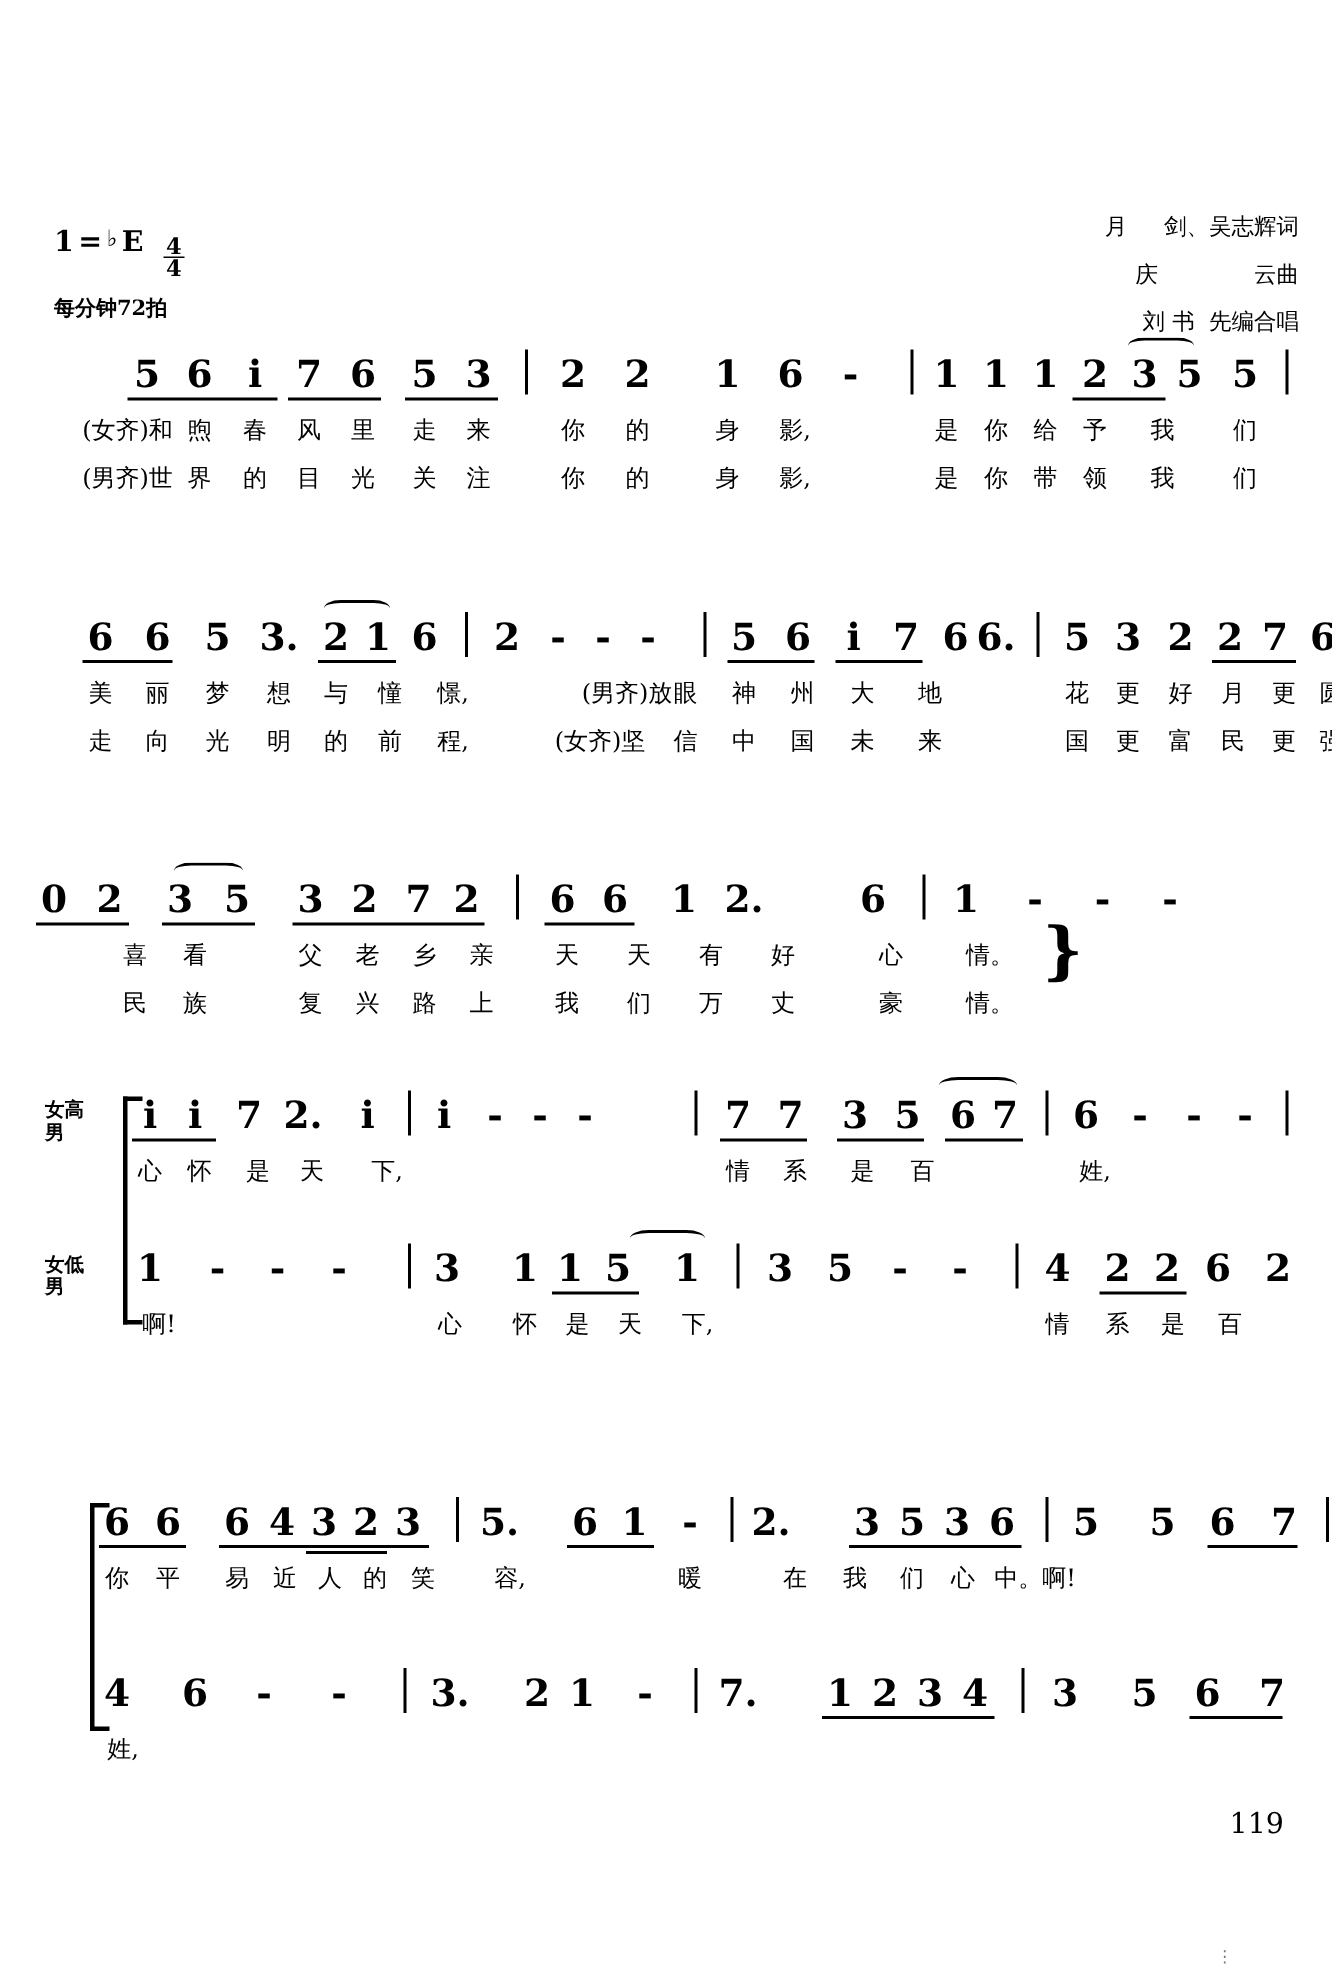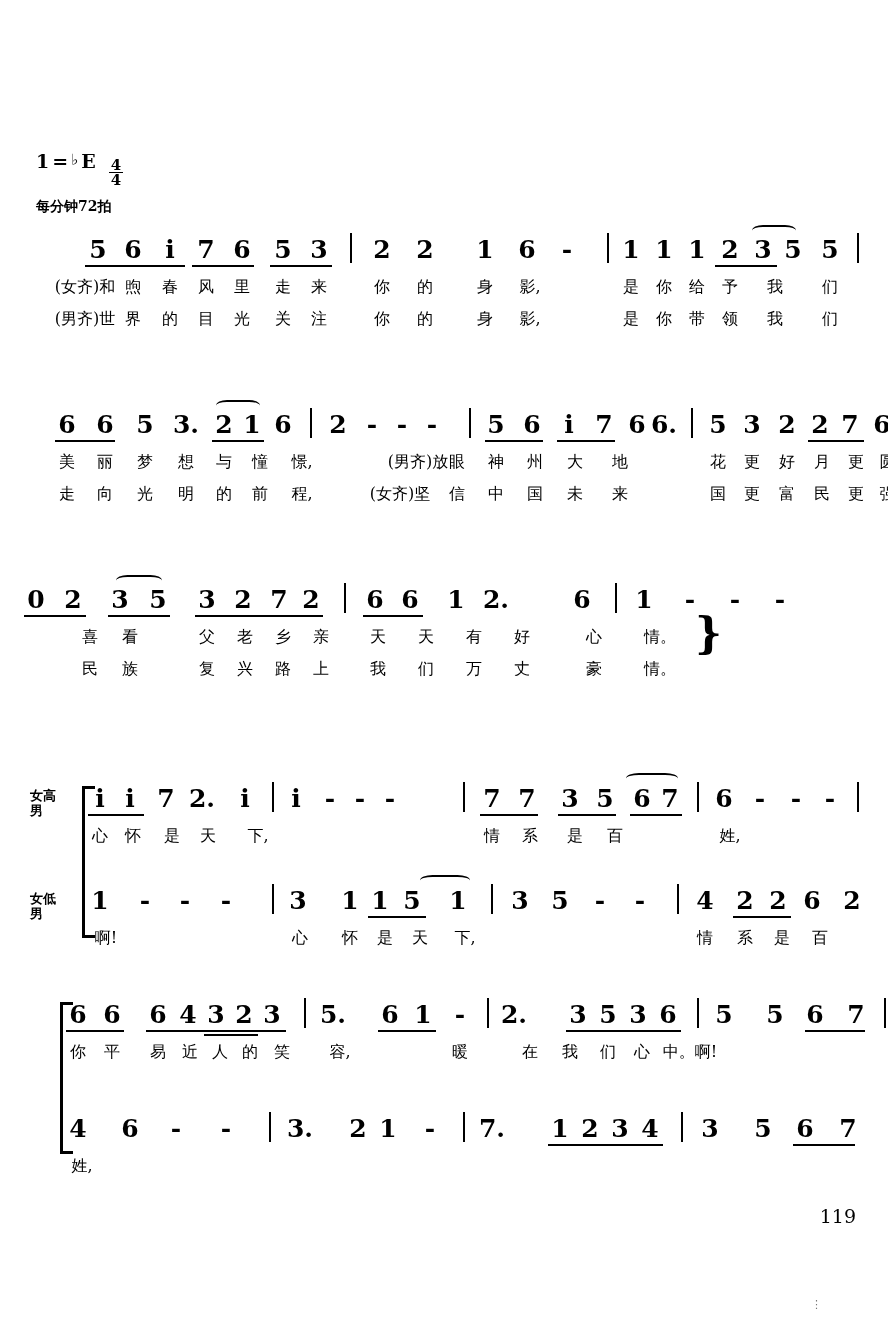--- a/index.html
+++ b/index.html
@@ -245,20 +245,25 @@
       <span class="flat">♭</span>
       <span>E</span>
       <span class="meter">
         <span class="num">4</span>
         <span class="den">4</span>
       </span>
     </div>
     <div class="tempo">每分钟72拍</div>
   </div>
 
+  <div class="credits">
+    <span class="cline">月　  剑、吴志辉词</span>
+    <span class="cline">庆　　　    云曲</span>
+    <span class="cline">刘 书  先编合唱</span>
+  </div>
 
   <div class="system" style="top:235px;">
     <div class="noteline">
       <span class="tok" style="left:68px;">5</span>
       <span class="tok" style="left:103px;">6</span>
       <span class="tok" style="left:140px;">i</span>
       <span class="tok" style="left:176px;">7</span>
       <span class="tok" style="left:212px;">6</span>
       <span class="tok" style="left:253px;">5</span>
       <span class="tok" style="left:289px;">3</span>
@@ -460,21 +465,21 @@
       <span class="lyr" style="left:291px;">上</span>
       <span class="lyr" style="left:348px;">我</span>
       <span class="lyr" style="left:396px;">们</span>
       <span class="lyr" style="left:444px;">万</span>
       <span class="lyr" style="left:492px;">丈</span>
       <span class="lyr" style="left:564px;">豪</span>
       <span class="lyr" style="left:630px;">情。</span>
     </div>
   </div>
 
-  <div class="system" style="top:784px;">
+  <div class="system" style="top:729px;">
 
     <span class="vbracket" style="left:52px;top:2px;height:152px;"></span>
     <span class="partlabel" style="left:0px;top:5px;width:40px;text-align:left;">女高<br>男</span>
     <span class="partlabel" style="left:0px;top:108px;width:40px;text-align:left;">女低<br>男</span>
 
     <div class="noteline" style="margin-left:0;">
       <span class="tok" style="left:70px;">i</span>
       <span class="tok" style="left:100px;">i</span>
       <span class="tok" style="left:136px;">7</span>
       <span class="tok" style="left:172px;">2.</span>

